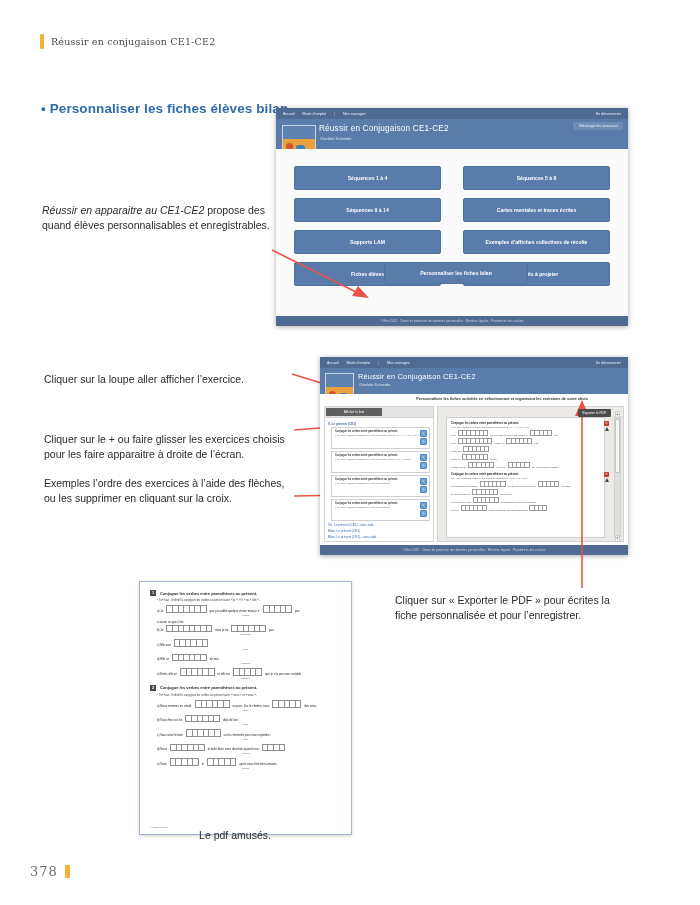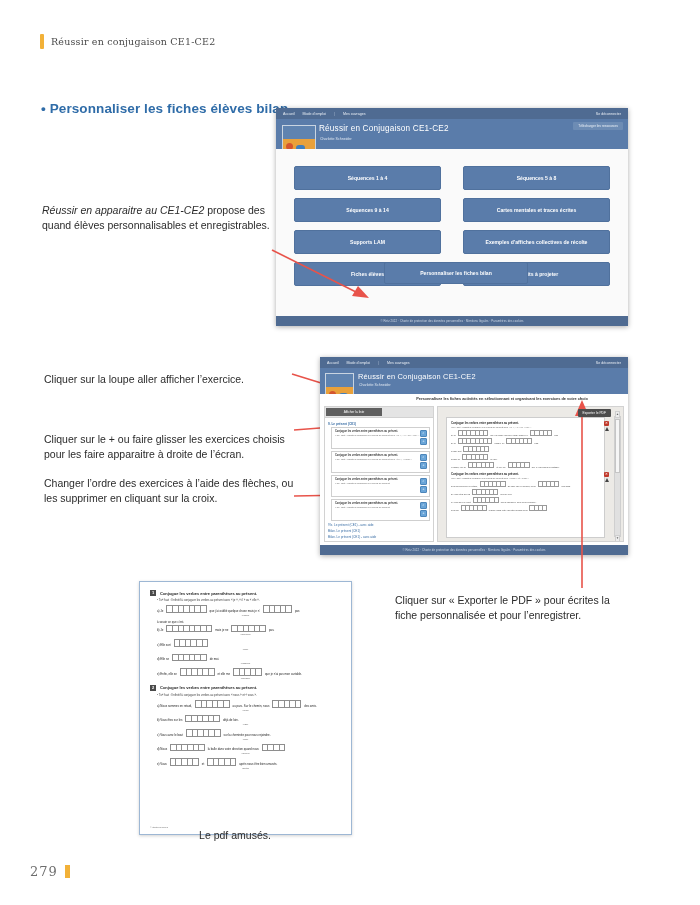--- a/index.html
+++ b/index.html
@@ -189,21 +189,21 @@
     </div>
   </div>
 
   <svg class="arrow" style="left:268px;top:246px;" width="110" height="58">
     <line x1="4" y1="4" x2="92" y2="48"></line>
     <polygon points="101,52 84,50 90,40"></polygon>
   </svg>
 
   <div class="para" id="p-loupe">Cliquer sur la loupe aller afficher l’exercice.</div>
   <div class="para" id="p-plus">Cliquer sur le + ou faire glisser les exercices choisis pour les faire apparaitre à droite de l’écran.</div>
-  <div class="para" id="p-ordre">Changer l’ordre des exercices à l’aide des flèches, ou les supprimer en cliquant sur la croix.</div>
+  <div class="para" id="p-ordre">Exemples l’ordre des exercices à l’aide des flèches, ou les supprimer en cliquant sur la croix.</div>
 
   <svg class="arrow" style="left:290px;top:368px;" width="128" height="46">
     <line x1="2" y1="6" x2="112" y2="40"></line>
     <polygon points="122,43 105,42 109,33"></polygon>
   </svg>
   <svg class="arrow" style="left:292px;top:414px;" width="120" height="22">
     <line x1="2" y1="16" x2="106" y2="8"></line>
     <polygon points="116,7 100,3 101,13"></polygon>
   </svg>
   <svg class="arrow" style="left:292px;top:480px;" width="290" height="22">
@@ -680,17 +680,17 @@
         </div>
       <div class="phint">(partir)</div>
     </div>
 
     <div class="pfoot">© Éditions RETZ</div>
   </div>
 
   <div class="caption">Le pdf amusés.</div>
 
   <div class="pagenum">
-    <span class="n">279</span>
+    <span class="n">378</span>
     <span class="bar"></span>
   </div>
 
 </div>
 
 </body></html>

